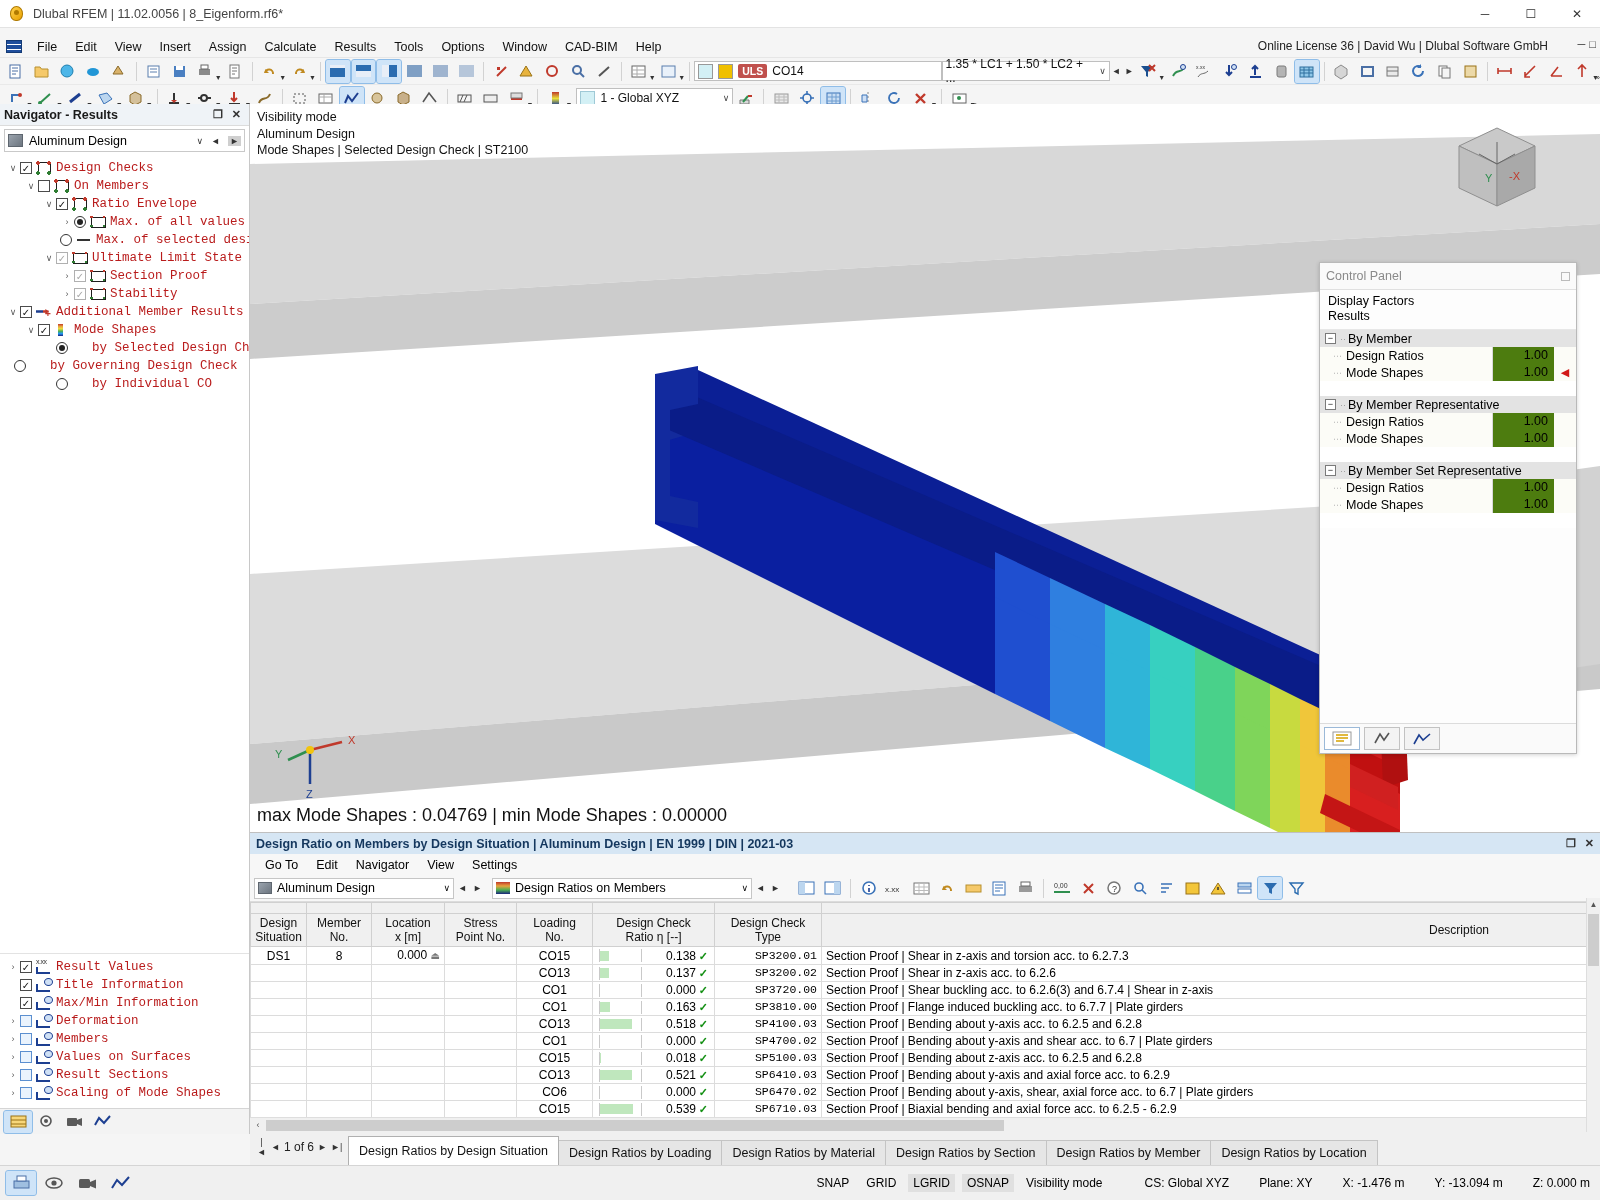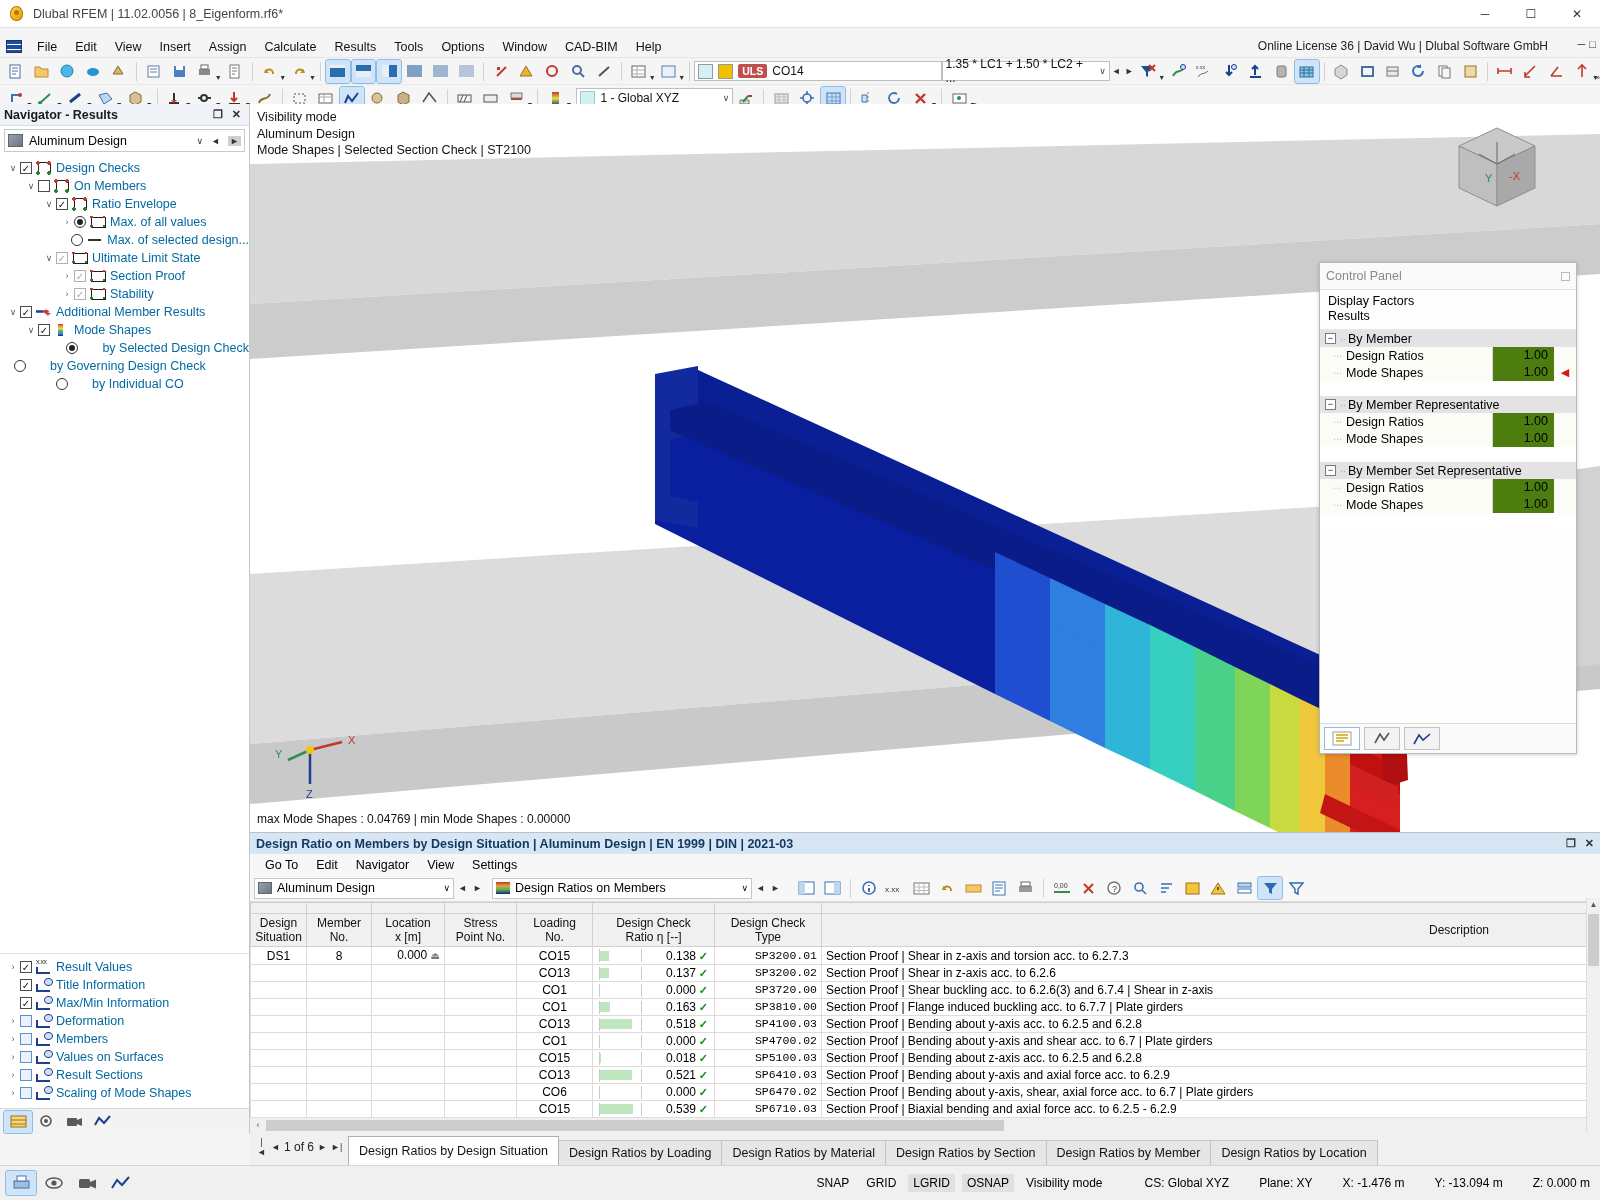--- a/index.html
+++ b/index.html
@@ -96,31 +96,31 @@
   .nico.addres:after{content:"+";position:absolute;left:9px;top:3px;font-size:10px;color:#c0392b;font-weight:bold;}
   .nico.rainbow:before{content:"";position:absolute;left:4px;top:1px;width:5px;height:12px;
       background:linear-gradient(#c0392b,#e8a33d,#eddf3f,#4caf50,#2196f3,#1a237e);}
   .nico.eye:before{content:"";position:absolute;left:0px;top:6px;width:12px;height:6px;
       border-bottom:2px solid #1d3f91;border-left:2px solid #1d3f91;}
   .nico.eye:after{content:"";position:absolute;left:8px;top:0px;width:7px;height:6px;border:1.4px solid #1d3f91;
       border-radius:50%; background:#cfe0f5;}
   .nico.xxx:before{content:"x.xx";position:absolute;left:0;top:-2px;font-size:7px;color:#333;letter-spacing:-.5px;}
   .nico.xxx:after{content:"";position:absolute;left:0px;top:7px;width:12px;height:5px;
       border-bottom:2px solid #1d3f91;border-left:2px solid #1d3f91;}
-  .tlabel { color:#0369a1; }
+  .tlabel { color:#b91c1c;font-family:Liberation Mono, monospace; }
 
   
   .nav-foot { height:26px; border-top:1px solid #d5d5d5; background:#f3f3f3; display:flex; align-items:center; padding-left:4px;}
   .nf-ico { width:28px;height:22px; display:flex;align-items:center;justify-content:center; border-radius:2px;}
   .nf-ico.on{ background:#cfe4f8; outline:1px solid #8fbde8;}
 
   
   .viewport { position:absolute; left:250px; top:104px; right:0; height:728px; background:#ffffff; overflow:hidden;}
   .vp-text { position:absolute; left:7px; top:5px; font-size:12.5px; line-height:16.5px; color:#111; z-index:5;}
-  .vp-maxmin { position:absolute; left:7px; bottom:6px; font-size:12px; color:#111; z-index:5;}
+  .vp-maxmin { position:absolute; left:7px; bottom:6px; font-size:18px; color:#111; z-index:5;}
   .cube { position:absolute; right:55px; top:18px; width:96px; height:96px; z-index:6;}
   .axis-widget{ position:absolute; left:20px; bottom:30px; width:100px; height:80px; z-index:6;}
 
   
   .cpanel { position:absolute; right:23px; top:262px; width:258px; height:492px; background:#fdfdfd;
             border:1px solid #b9b9b9; box-shadow:0 1px 4px rgba(0,0,0,.18); z-index:20; display:flex; flex-direction:column;}
   .cp-title { height:27px; background:#fafafa; border-bottom:1px solid #e0e0e0; display:flex; align-items:center;
               padding:0 6px; color:#8a8a8a; font-size:12.5px;}
   .cp-title .grip{ margin-left:auto; width:9px;height:9px;border:1px solid #bbb;}
   .cp-sub { padding:4px 8px 5px 8px; font-size:12.5px; line-height:15px; border-bottom:1px solid #e7e7e7;}
@@ -909,21 +909,21 @@
         <polygon points="1130,608 1155,601 1158,676 1133,684" fill="#b01010"></polygon>
         <polygon points="1100,660 1148,683 1148,706 1100,683" fill="#d02020"></polygon>
       </g>
 
       <polygon points="405,270 448,262 448,300 420,306 420,392 448,398 448,424 405,416" fill="#122a9e"></polygon>
     </svg>
 
     <div class="vp-text">
       <div>Visibility mode</div>
       <div>Aluminum Design</div>
-      <div>Mode Shapes | Selected Section Check | ST2100</div>
+      <div>Mode Shapes | Selected Design Check | ST2100</div>
     </div>
     <div class="vp-maxmin">max Mode Shapes : 0.04769 | min Mode Shapes : 0.00000</div>
 
     <div class="cube">
       <svg width="96" height="96" viewBox="0 0 96 96">
         <polygon points="48,6 86,24 48,42 10,24" fill="#c9c9c9" stroke="#8f8f8f"></polygon>
         <polygon points="10,24 48,42 48,84 10,66" fill="#bfbfbf" stroke="#8f8f8f"></polygon>
         <polygon points="86,24 48,42 48,84 86,66" fill="#a9a9a9" stroke="#8f8f8f"></polygon>
         <path d="M48 42 L48 20 M48 42 L30 32 M48 42 L66 32" stroke="#666" fill="none"></path>
         <text x="36" y="60" font-size="11" fill="#2f8f4f" font-family="Liberation Sans">Y</text>

